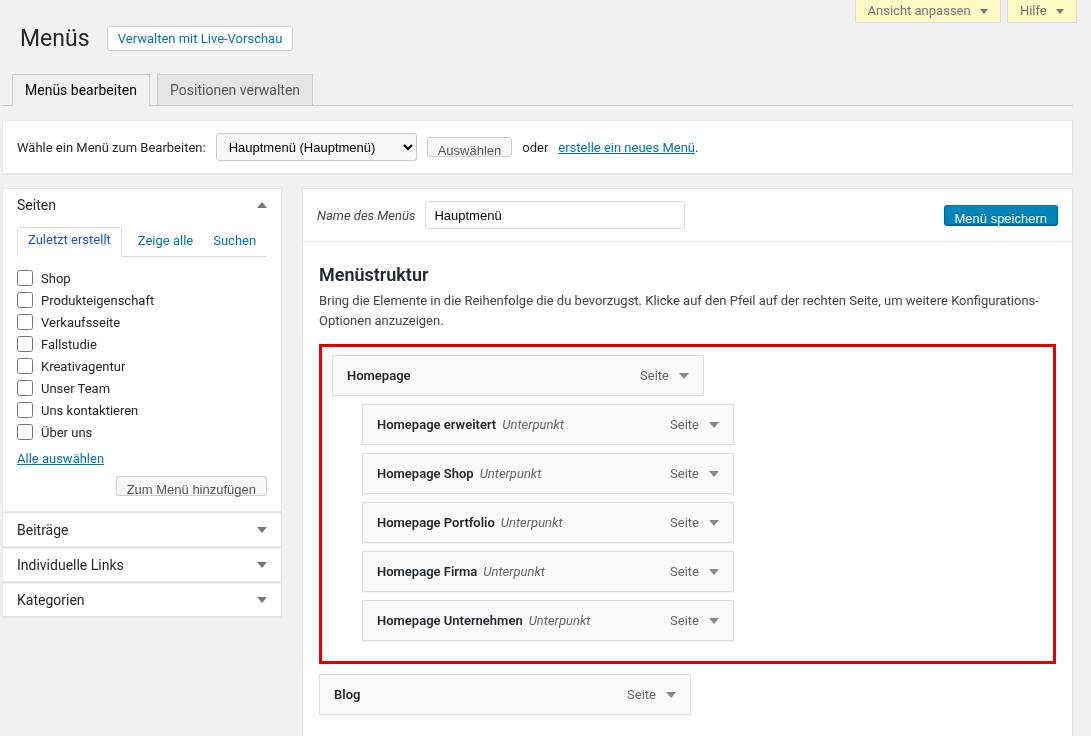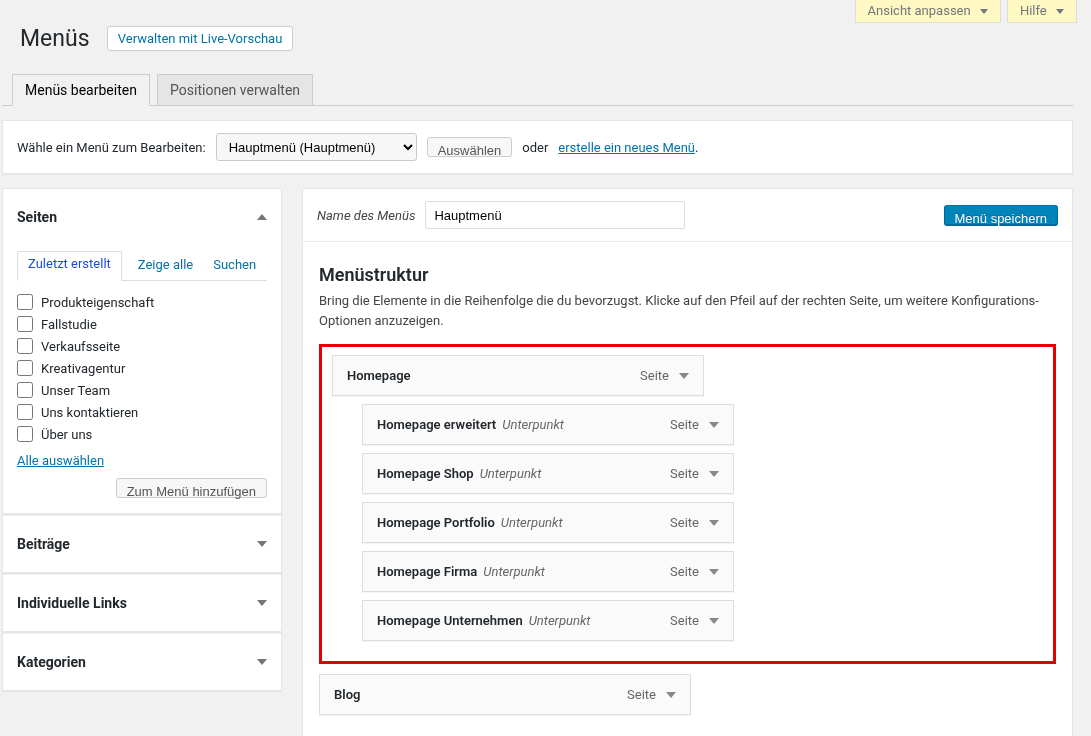--- a/index.html
+++ b/index.html
@@ -58,21 +58,21 @@
   }
   a.wp-link { color: #0073aa; text-decoration: underline; cursor: pointer; }
   .columns { display: flex; gap: 20px; margin-top: 4px; align-items: flex-start; }
   .col-left { width: 280px; flex-shrink: 0; }
   .col-right { flex: 1; }
   .accordion {
     background: #fff; border: 1px solid #e5e5e5; box-shadow: 0 1px 1px rgba(0,0,0,.04);
     margin-bottom: 0;
   }
   .accordion-header {
-    padding: 20px 14px; font-weight: 700; font-size: 14px; cursor: pointer;
+    padding: 8px 14px; font-weight: 400; font-size: 14px; cursor: pointer;
     border-top: 1px solid #eee; display: flex; justify-content: space-between; align-items: center;
   }
   .accordion:first-child .accordion-header { border-top: none; }
   .acc-arrow {
     width: 0; height: 0; border-left: 5px solid transparent; border-right: 5px solid transparent;
   }
   .acc-arrow.up { border-bottom: 6px solid #72777c; }
   .acc-arrow.down { border-top: 6px solid #72777c; }
   .accordion-body { padding: 0 14px 14px; }
   .sub-tabs { display: flex; gap: 12px; border-bottom: 1px solid #ddd; font-size: 13px; padding: 0; margin: 6px 0 10px; }
@@ -161,29 +161,33 @@
         </div>
         <div class="accordion-body">
           <div class="sub-tabs">
             <span class="sub-tab active">Zuletzt erstellt</span>
             <span class="sub-tab">Zeige alle</span>
             <span class="sub-tab">Suchen</span>
           </div>
           <ul class="page-list" id="page-list">
               <li>
                 <input type="checkbox" style="">
+                <span>Shop</span>
+              </li>
+              <li>
+                <input type="checkbox" style="">
                 <span>Produkteigenschaft</span>
               </li>
               <li>
                 <input type="checkbox" style="">
+                <span>Verkaufsseite</span>
+              </li>
+              <li>
+                <input type="checkbox" style="">
                 <span>Fallstudie</span>
-              </li>
-              <li>
-                <input type="checkbox" style="">
-                <span>Verkaufsseite</span>
               </li>
               <li>
                 <input type="checkbox" style="">
                 <span>Kreativagentur</span>
               </li>
               <li>
                 <input type="checkbox" style="">
                 <span>Unser Team</span>
               </li>
               <li>

